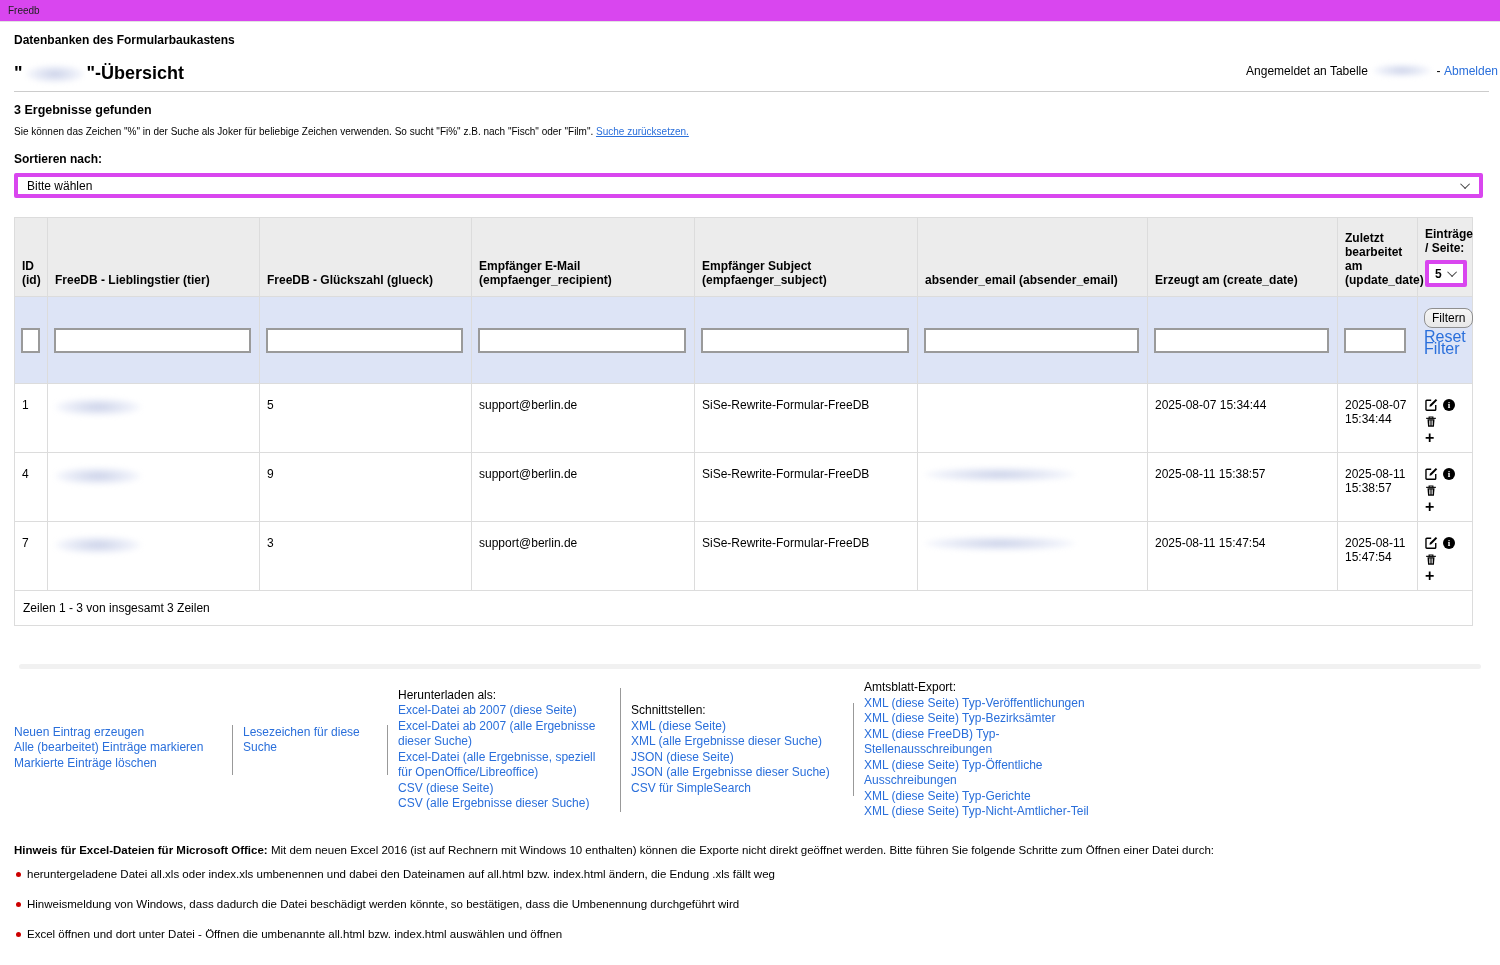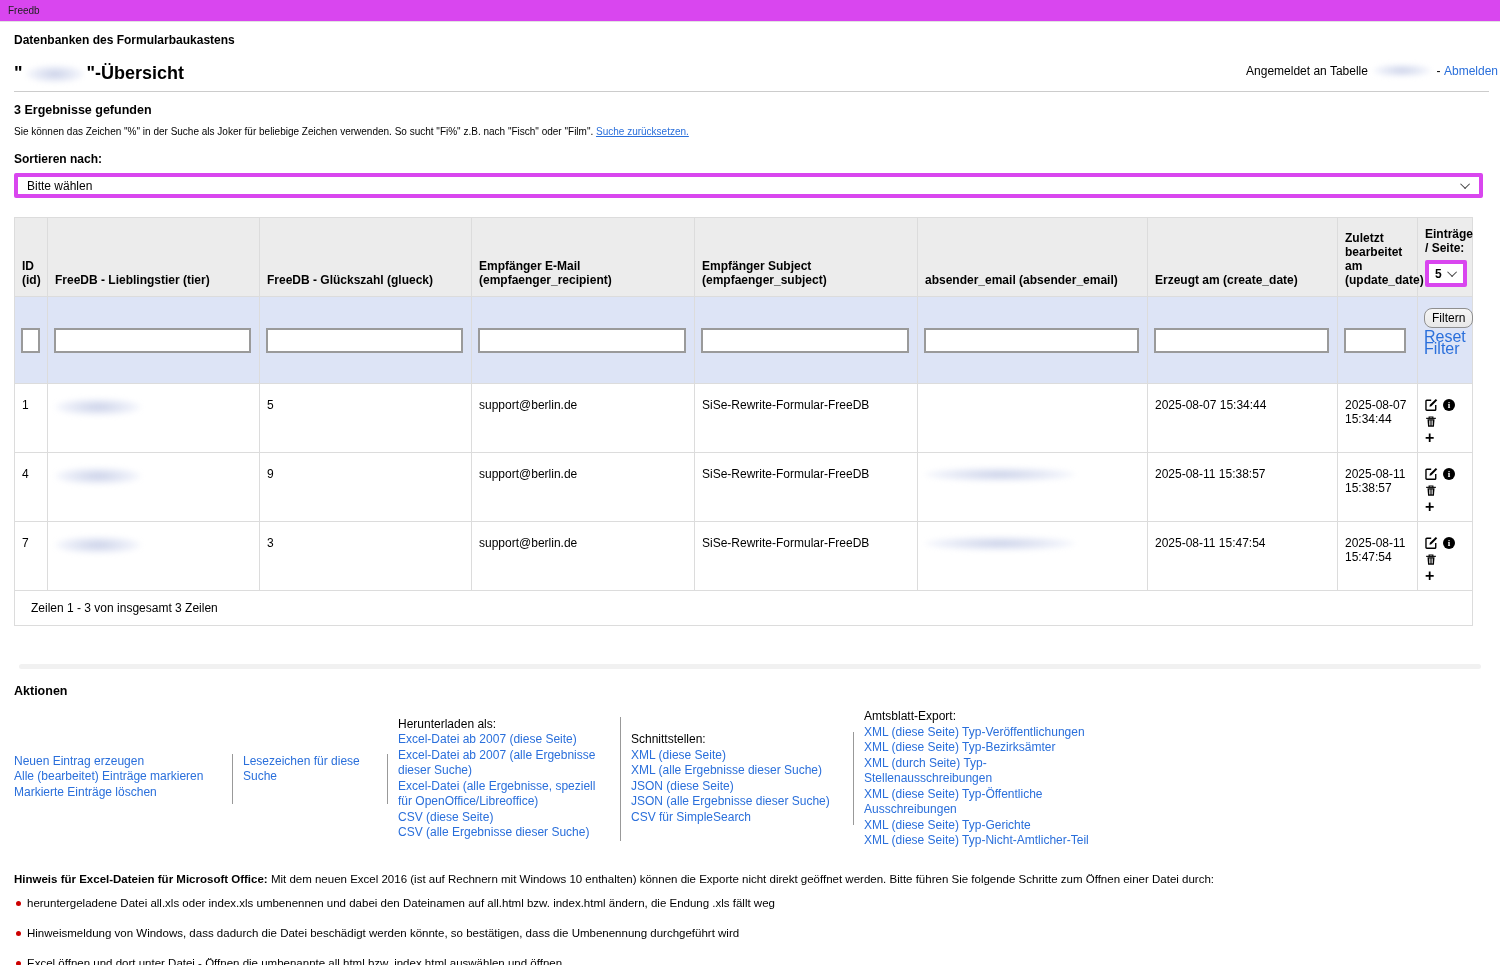--- a/index.html
+++ b/index.html
@@ -42,21 +42,21 @@
   .entries-select { width:42px; height:27px; padding:0 6px; margin-top:5px; font-size:12px; }
   tr.filter-row td { background:#dde4f6; padding:28px 6px; vertical-align:middle; height:54px; }
   tr.filter-row td.filter-actions { vertical-align:top; padding-top:11px; }
   .f-input { height:25px; border:2px solid #9a9a9a; background:#fff; width:calc(100% - 2px); font:12px "Liberation Sans",sans-serif; padding:0 3px; }
   .f-id { width:19px; }
   .f-upd { width:62px; }
   .btn-filtern { font:12px "Liberation Sans",sans-serif; padding:2px 7px; border:1px solid #8f8f8f;
     border-radius:8px; background:linear-gradient(#f6f6f6,#e8e8e8); cursor:pointer; }
   .reset-filter { display:block; margin-top:3px; font-size:16px; line-height:12px; width:34px; }
   tbody.rows td { vertical-align:top; padding:14px 7px 8px 7px; height:68px; background:#fff; }
-  tfoot td { padding:10px 16px; height:34px; }
+  tfoot td { padding:10px 8px; height:34px; }
   .row-actions { display:flex; flex-direction:column; gap:4px; padding-top:0; }
   .ra-line { display:flex; gap:5px; align-items:center; }
   .info-badge { width:12px; height:12px; border-radius:50%; background:#000; color:#fff; font-size:9px;
     font-weight:bold; display:inline-flex; align-items:center; justify-content:center;
     font-family:"Liberation Serif", serif; }
   .plus-glyph { font-size:16px; font-weight:bold; line-height:12px; }
   .icon-btn { display:inline-flex; cursor:pointer; }
   .section-divider { margin:38px 5px 0 5px; height:5px; background:#f1f1f1; border-radius:3px; }
   .actions-title { margin-top:15px; font-weight:bold; font-size:12.5px; }
   .actions { display:flex; margin-top:11px; align-items:center; }
@@ -269,21 +269,20 @@
       </tbody>
     <tfoot>
       <tr>
         <td colspan="9">Zeilen 1 - 3 von insgesamt 3 Zeilen</td>
       </tr>
     </tfoot>
   </table>
 
   <div class="section-divider"></div>
 
-  <div class="actions-title">Aktionen</div>
 
   <div class="actions">
     <div class="acol acol-1">
 
     <a class="alink">Neuen Eintrag erzeugen</a>
         <a class="alink">Alle (bearbeitet) Einträge markieren</a>
         <a class="alink">Markierte Einträge löschen</a>
       </div>
     <div class="acol acol-2">
 
@@ -310,21 +309,21 @@
           <a class="alink">JSON (alle Ergebnisse dieser Suche)</a>
           <a class="alink">CSV für SimpleSearch</a>
         </div>
     </div>
     <div class="acol acol-5">
       <div class="ahead">Amtsblatt-Export:</div>
       <div>
 
       <a class="alink">XML (diese Seite) Typ-Veröffentlichungen</a>
           <a class="alink">XML (diese Seite) Typ-Bezirksämter</a>
-          <a class="alink">XML (durch Seite) Typ-Stellenausschreibungen</a>
+          <a class="alink">XML (diese FreeDB) Typ-Stellenausschreibungen</a>
           <a class="alink">XML (diese Seite) Typ-Öffentliche Ausschreibungen</a>
           <a class="alink">XML (diese Seite) Typ-Gerichte</a>
           <a class="alink">XML (diese Seite) Typ-Nicht-Amtlicher-Teil</a>
         </div>
     </div>
   </div>
 
   <div class="note">
     <span style="font-weight:bold">Hinweis für Excel-Dateien für Microsoft Office:</span><span> Mit dem neuen Excel 2016 (ist auf Rechnern mit Windows 10 enthalten) können die Exporte nicht direkt geöffnet werden. Bitte führen Sie folgende Schritte zum Öffnen einer Datei durch:</span>
     <ul class="note-bullets">

